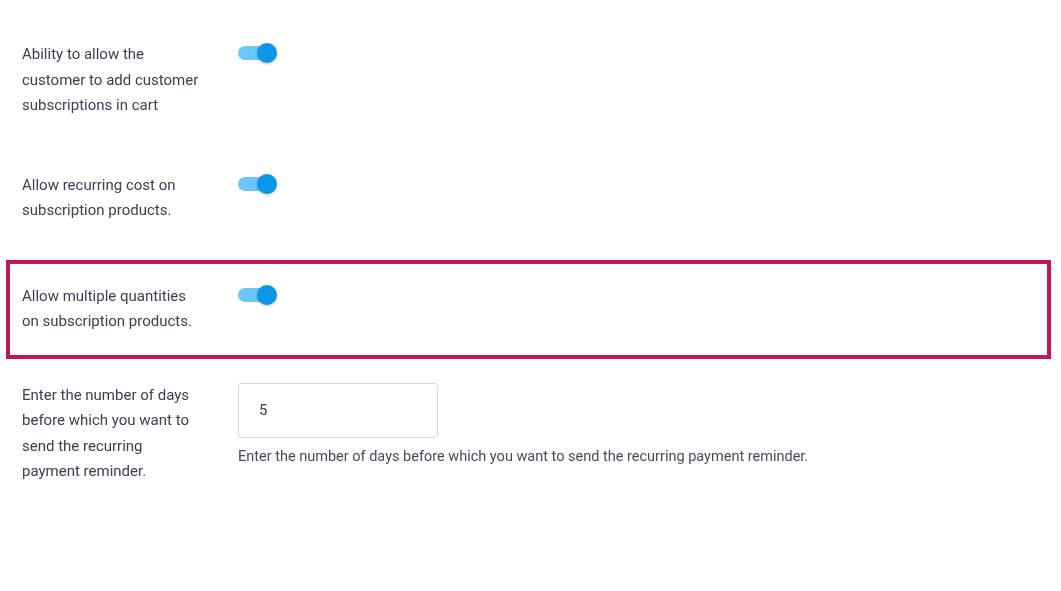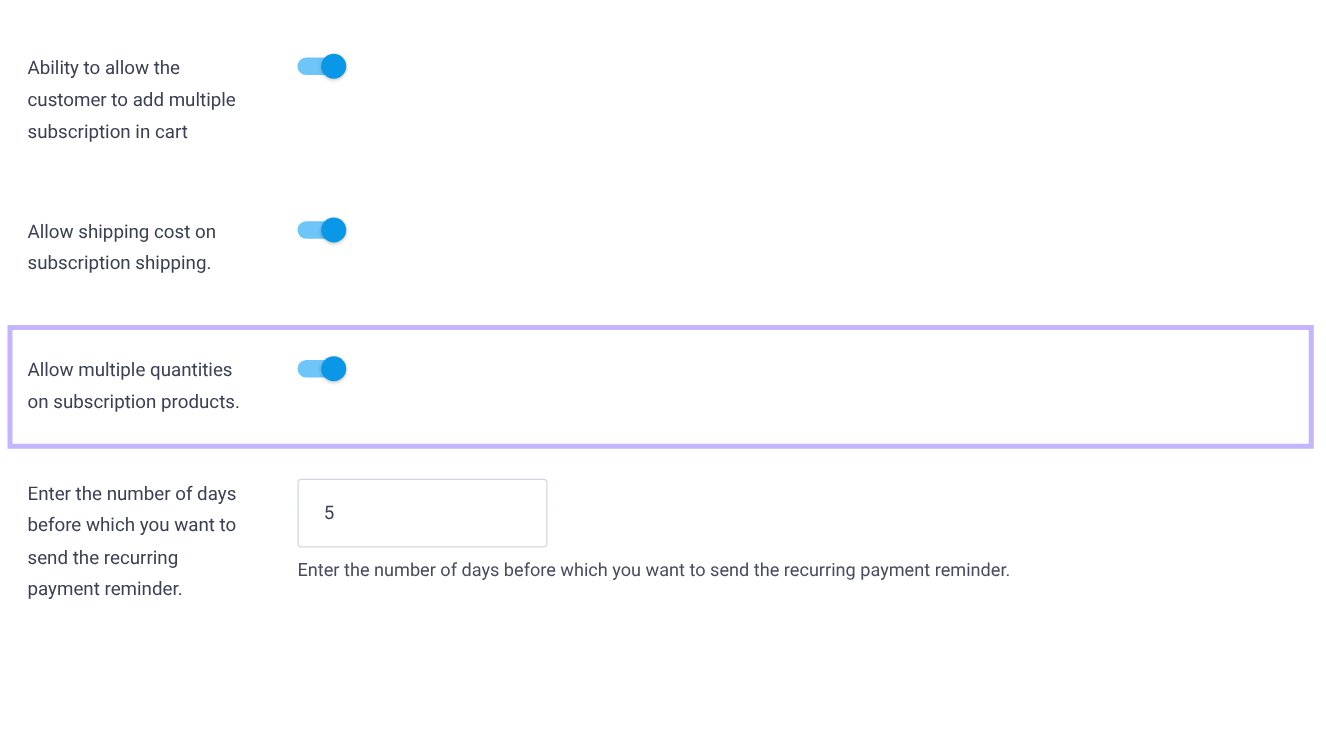--- a/index.html
+++ b/index.html
@@ -17,21 +17,21 @@
     .settings-container {
       padding: 30px 10px 30px 10px;
     }
     .setting-row {
       display: flex;
       align-items: flex-start;
       margin-bottom: 30px;
       padding: 12px;
     }
     .setting-row.highlighted {
-      border: 4px solid #c4b5fd;
+      border: 4px solid #be185d;
       margin-left: -4px;
       padding: 20px 12px;
       margin-bottom: 12px;
       margin-top: -6px;
     }
     .setting-label {
       width: 200px;
       flex-shrink: 0;
       font-size: 15px;
       line-height: 1.7;
@@ -85,31 +85,31 @@
       margin-top: 10px;
       margin-left: 16px;
     }
   </style>
 </head>
 <body>
 
 <div class="settings-container">
 
   <div class="setting-row">
-    <div class="setting-label">Ability to allow the customer to add multiple subscription in cart</div>
+    <div class="setting-label">Ability to allow the customer to add customer subscriptions in cart</div>
     <div class="setting-control">
       <div class="toggle">
         <div class="toggle-track"></div>
         <div class="toggle-knob"></div>
       </div>
     </div>
   </div>
 
   <div class="setting-row">
-    <div class="setting-label">Allow shipping cost on subscription shipping.</div>
+    <div class="setting-label">Allow recurring cost on subscription products.</div>
     <div class="setting-control">
       <div class="toggle">
         <div class="toggle-track"></div>
         <div class="toggle-knob"></div>
       </div>
     </div>
   </div>
 
   <div class="setting-row highlighted">
     <div class="setting-label">Allow multiple quantities on subscription products.</div>

